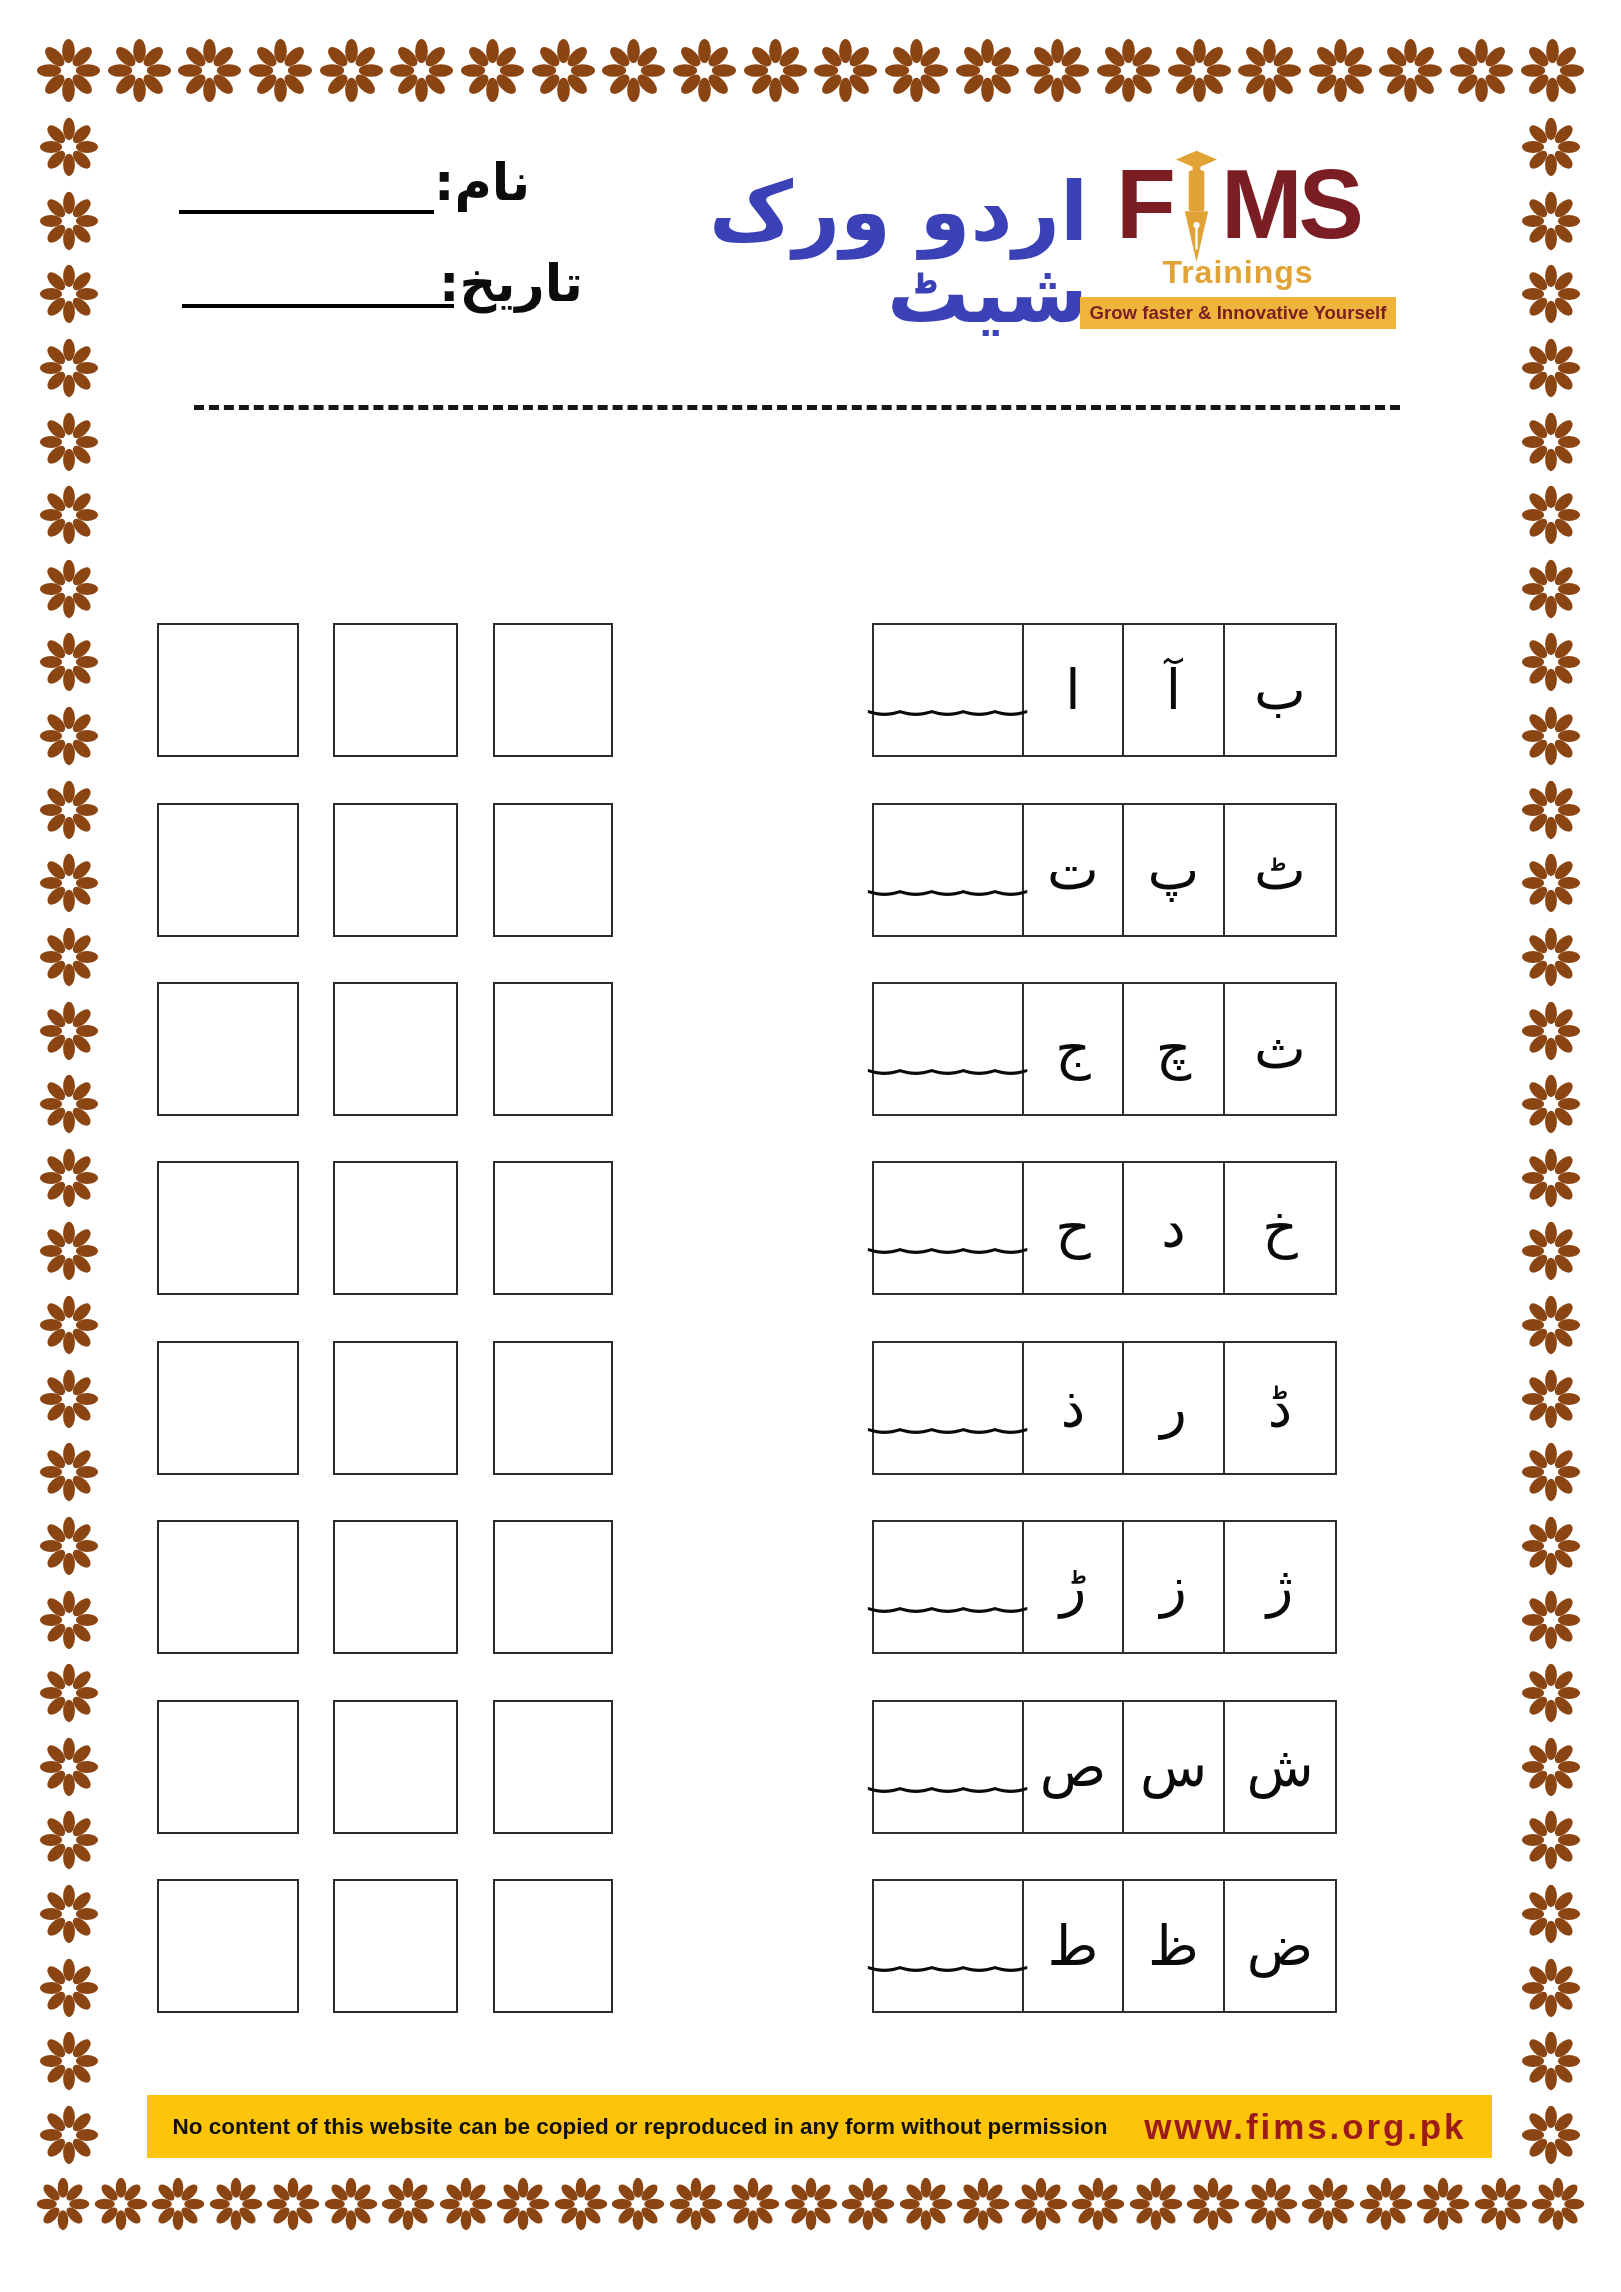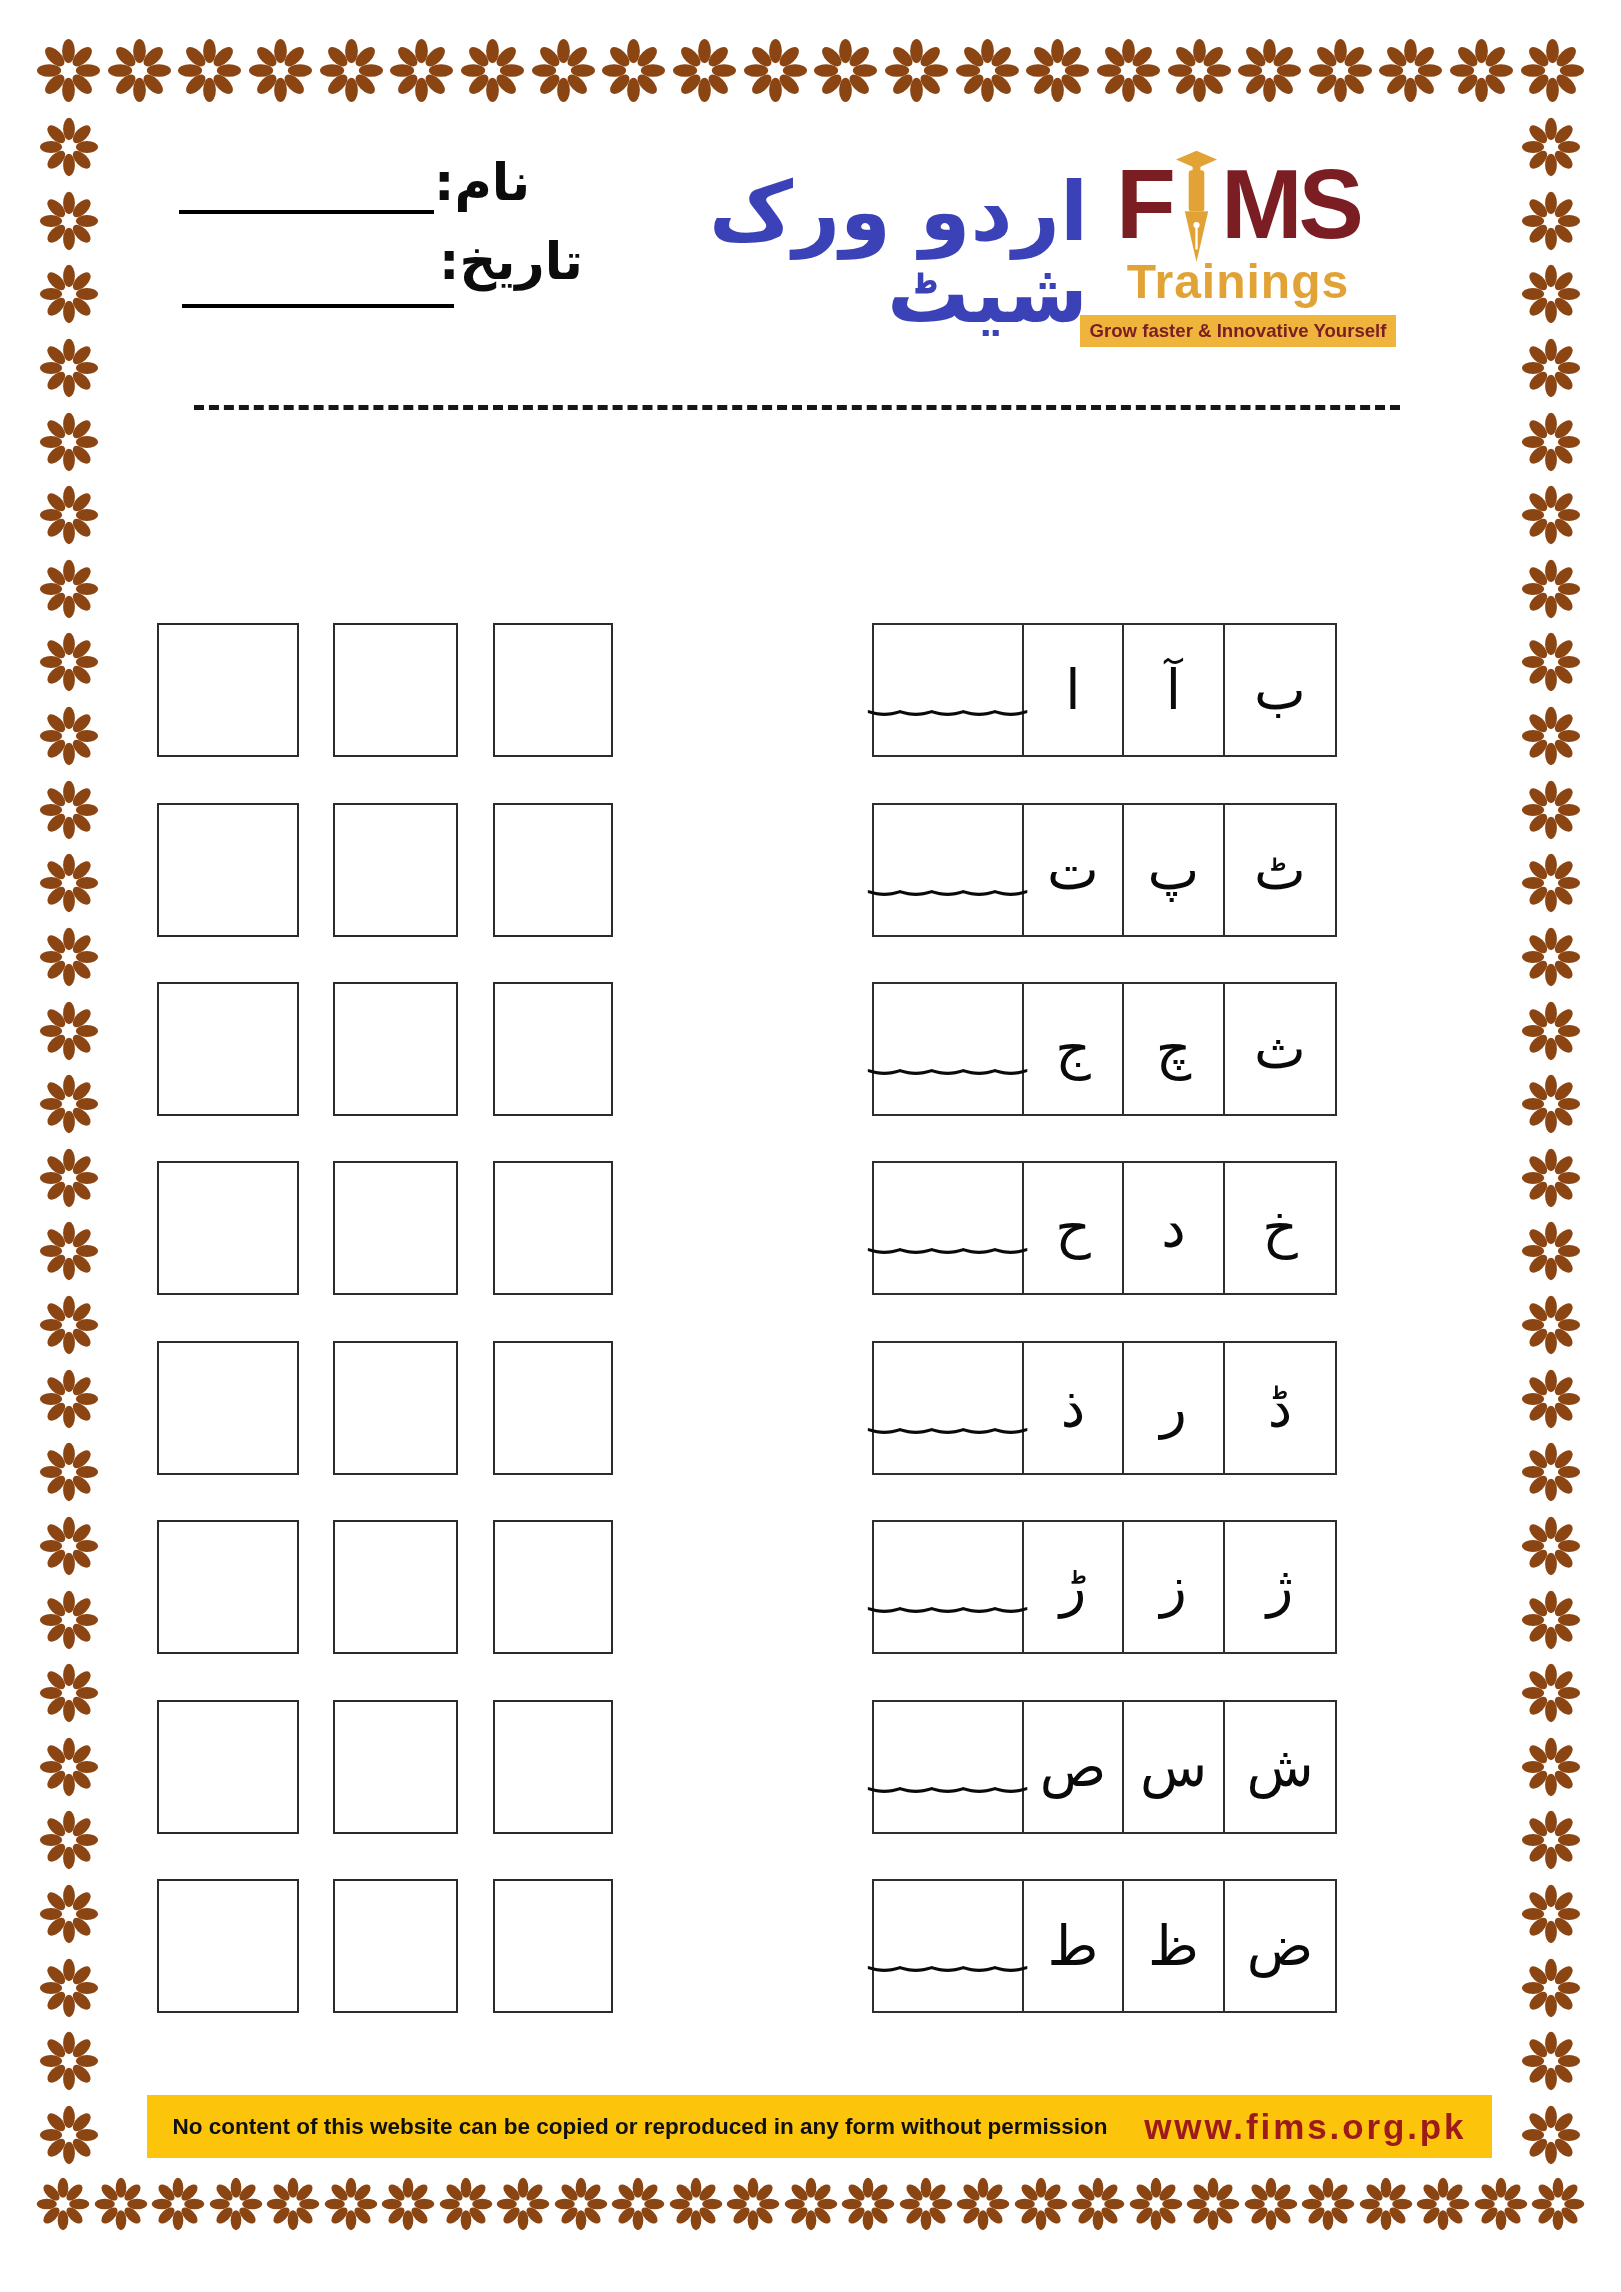--- a/index.html
+++ b/index.html
@@ -14,35 +14,35 @@
   .border-bottom{top:2176px;}
   .border-bottom .flower{width:56px;height:56px;}
   .border-col{position:absolute;top:116px;height:2050px;width:67px;display:flex;flex-direction:column;justify-content:space-between;align-items:center;}
   .border-left{left:35px;}
   .border-right{right:37px;}
   .border-col .flower{width:62px;height:62px;}
   
   .urdu{font-family:"DejaVu Sans",sans-serif;}
   .field-label{position:absolute;font-size:51px;font-weight:bold;color:#0c0c0c;direction:rtl;}
   .name-label{left:434px;top:153px;}
-  .date-label{left:439px;top:232px;}
+  .date-label{left:439px;top:254px;}
   .write-line{position:absolute;height:3.9px;background:#000;}
   .name-line{left:179px;top:210px;width:255px;}
   .date-line{left:182px;top:304px;width:272px;}
   .sheet-title{
     position:absolute;left:549px;top:174px;width:539px;height:157px;
     display:flex;align-items:center;justify-content:center;
     font-size:82px;font-weight:bold;color:var(--title_blue);direction:rtl;line-height:1;
   }
   
   .logo{position:absolute;left:1086px;top:143px;width:304px;display:flex;flex-direction:column;align-items:center;}
   .logo-row{display:flex;align-items:center;justify-content:center;line-height:0.9;}
   .logo-letters{font-size:98px;font-weight:900;color:var(--logo_maroon);letter-spacing:-3.9px;}
   .logo-pen{margin:0 2px;}
-  .logo-sub{font-size:48px;font-weight:800;color:var(--logo_gold);letter-spacing:1px;margin-top:-11.8px;}
+  .logo-sub{font-size:32px;font-weight:800;color:var(--logo_gold);letter-spacing:1px;margin-top:-11.8px;}
   .logo-tagline{margin-top:5.9px;background:var(--tagline_gold);color:var(--logo_maroon);
     font-size:18.6px;font-weight:bold;padding:4.9px 9.8px;white-space:nowrap;}
   
   .dashed-divider{position:absolute;left:194px;top:405px;width:1206px;border-top:5.9px dashed #161616;}
   .main-heading{
     position:absolute;left:382px;top:461px;width:804px;height:142px;
     display:flex;align-items:center;justify-content:center;
     font-size:57px;font-weight:bold;color:#0b0b0b;direction:rtl;line-height:1.15;text-align:center;
   }
   

